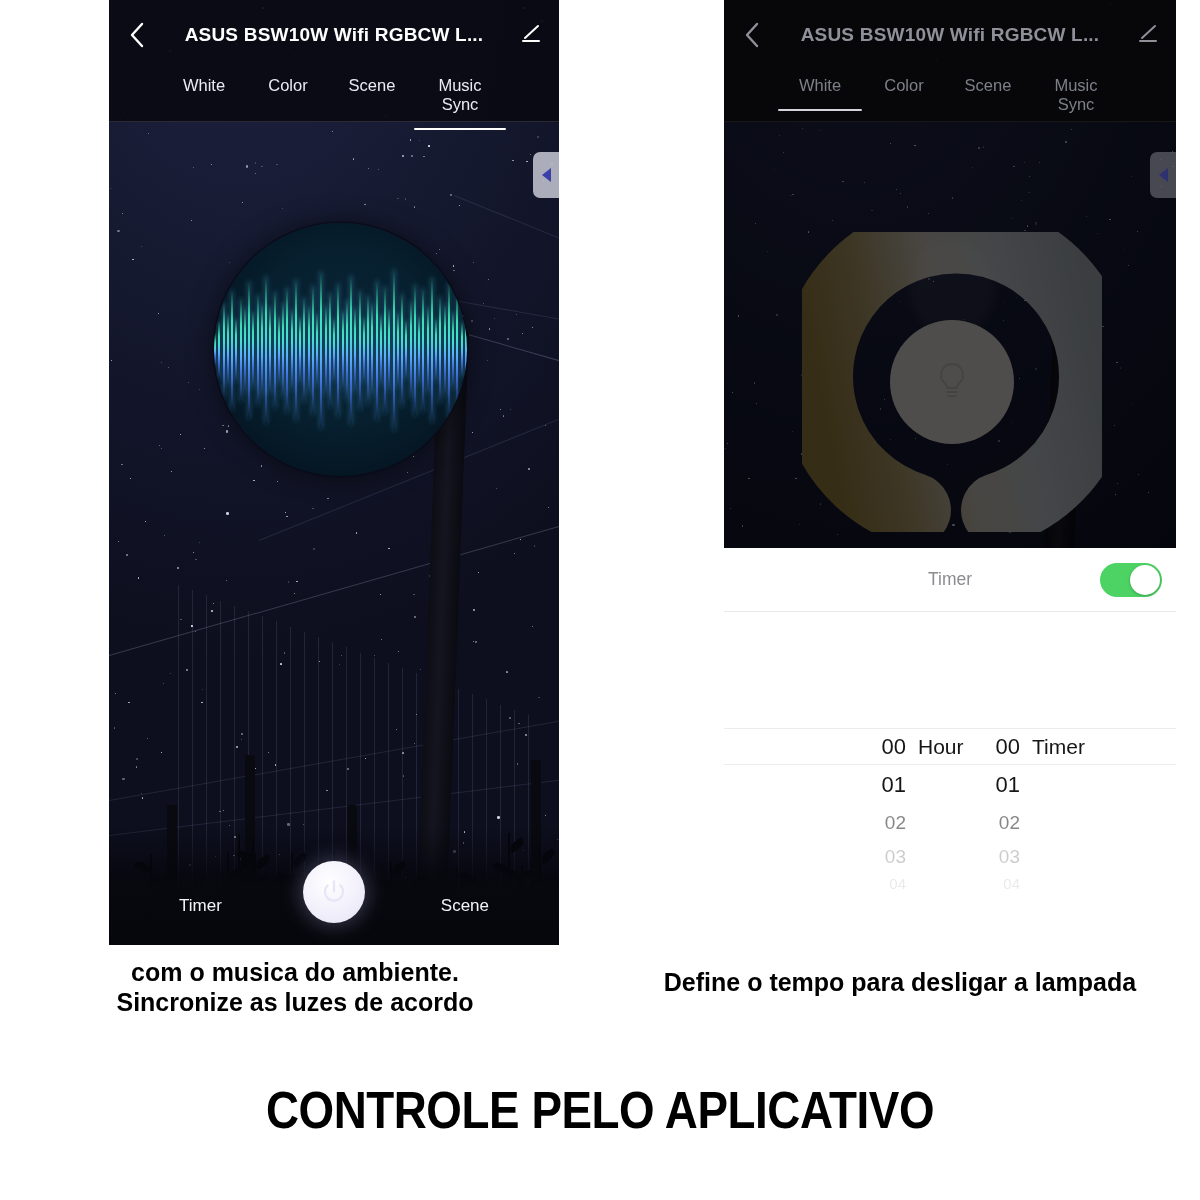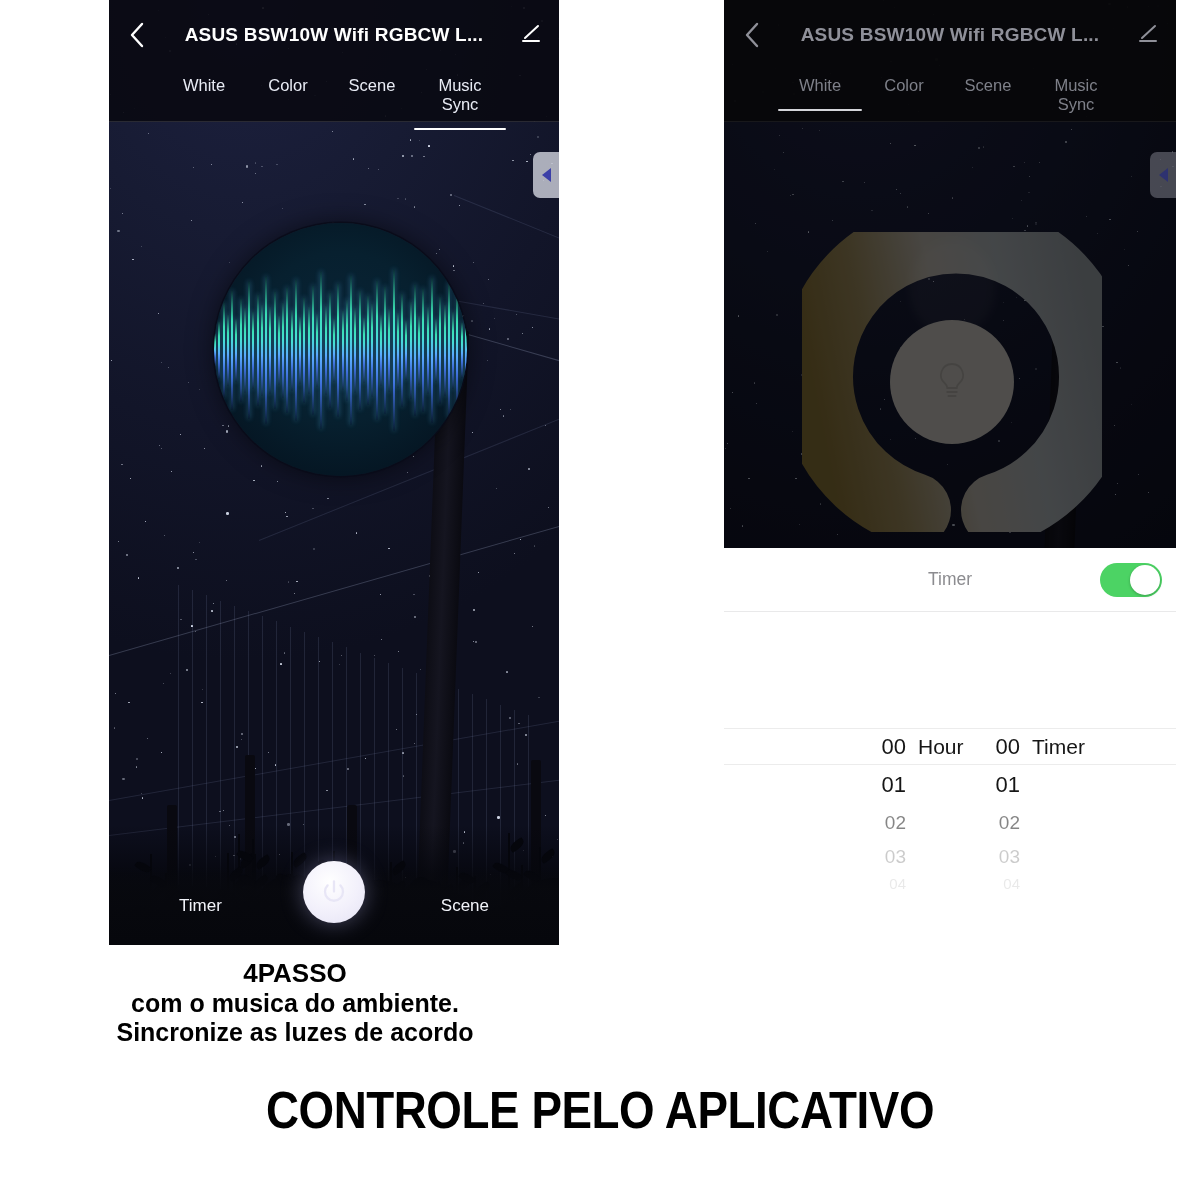--- a/index.html
+++ b/index.html
@@ -1152,23 +1152,23 @@
             </div>
           </div>
 
         </div>
       </div>
 
     </div>
   </div>
 
   <div class="caption" id="cap-left">
-    <div class="cap-step">4PASSO</div>
     <div class="cap-body">com o musica do ambiente.</div>
     <div class="cap-body">Sincronize as luzes de acordo</div>
   </div>
 
   <div class="caption" id="cap-right">
+    <div class="cap-body">Define o tempo para desligar a lampada</div>
   </div>
 
   <div id="footer-title">CONTROLE PELO APLICATIVO</div>
 
 </div>
 
 </body></html>

